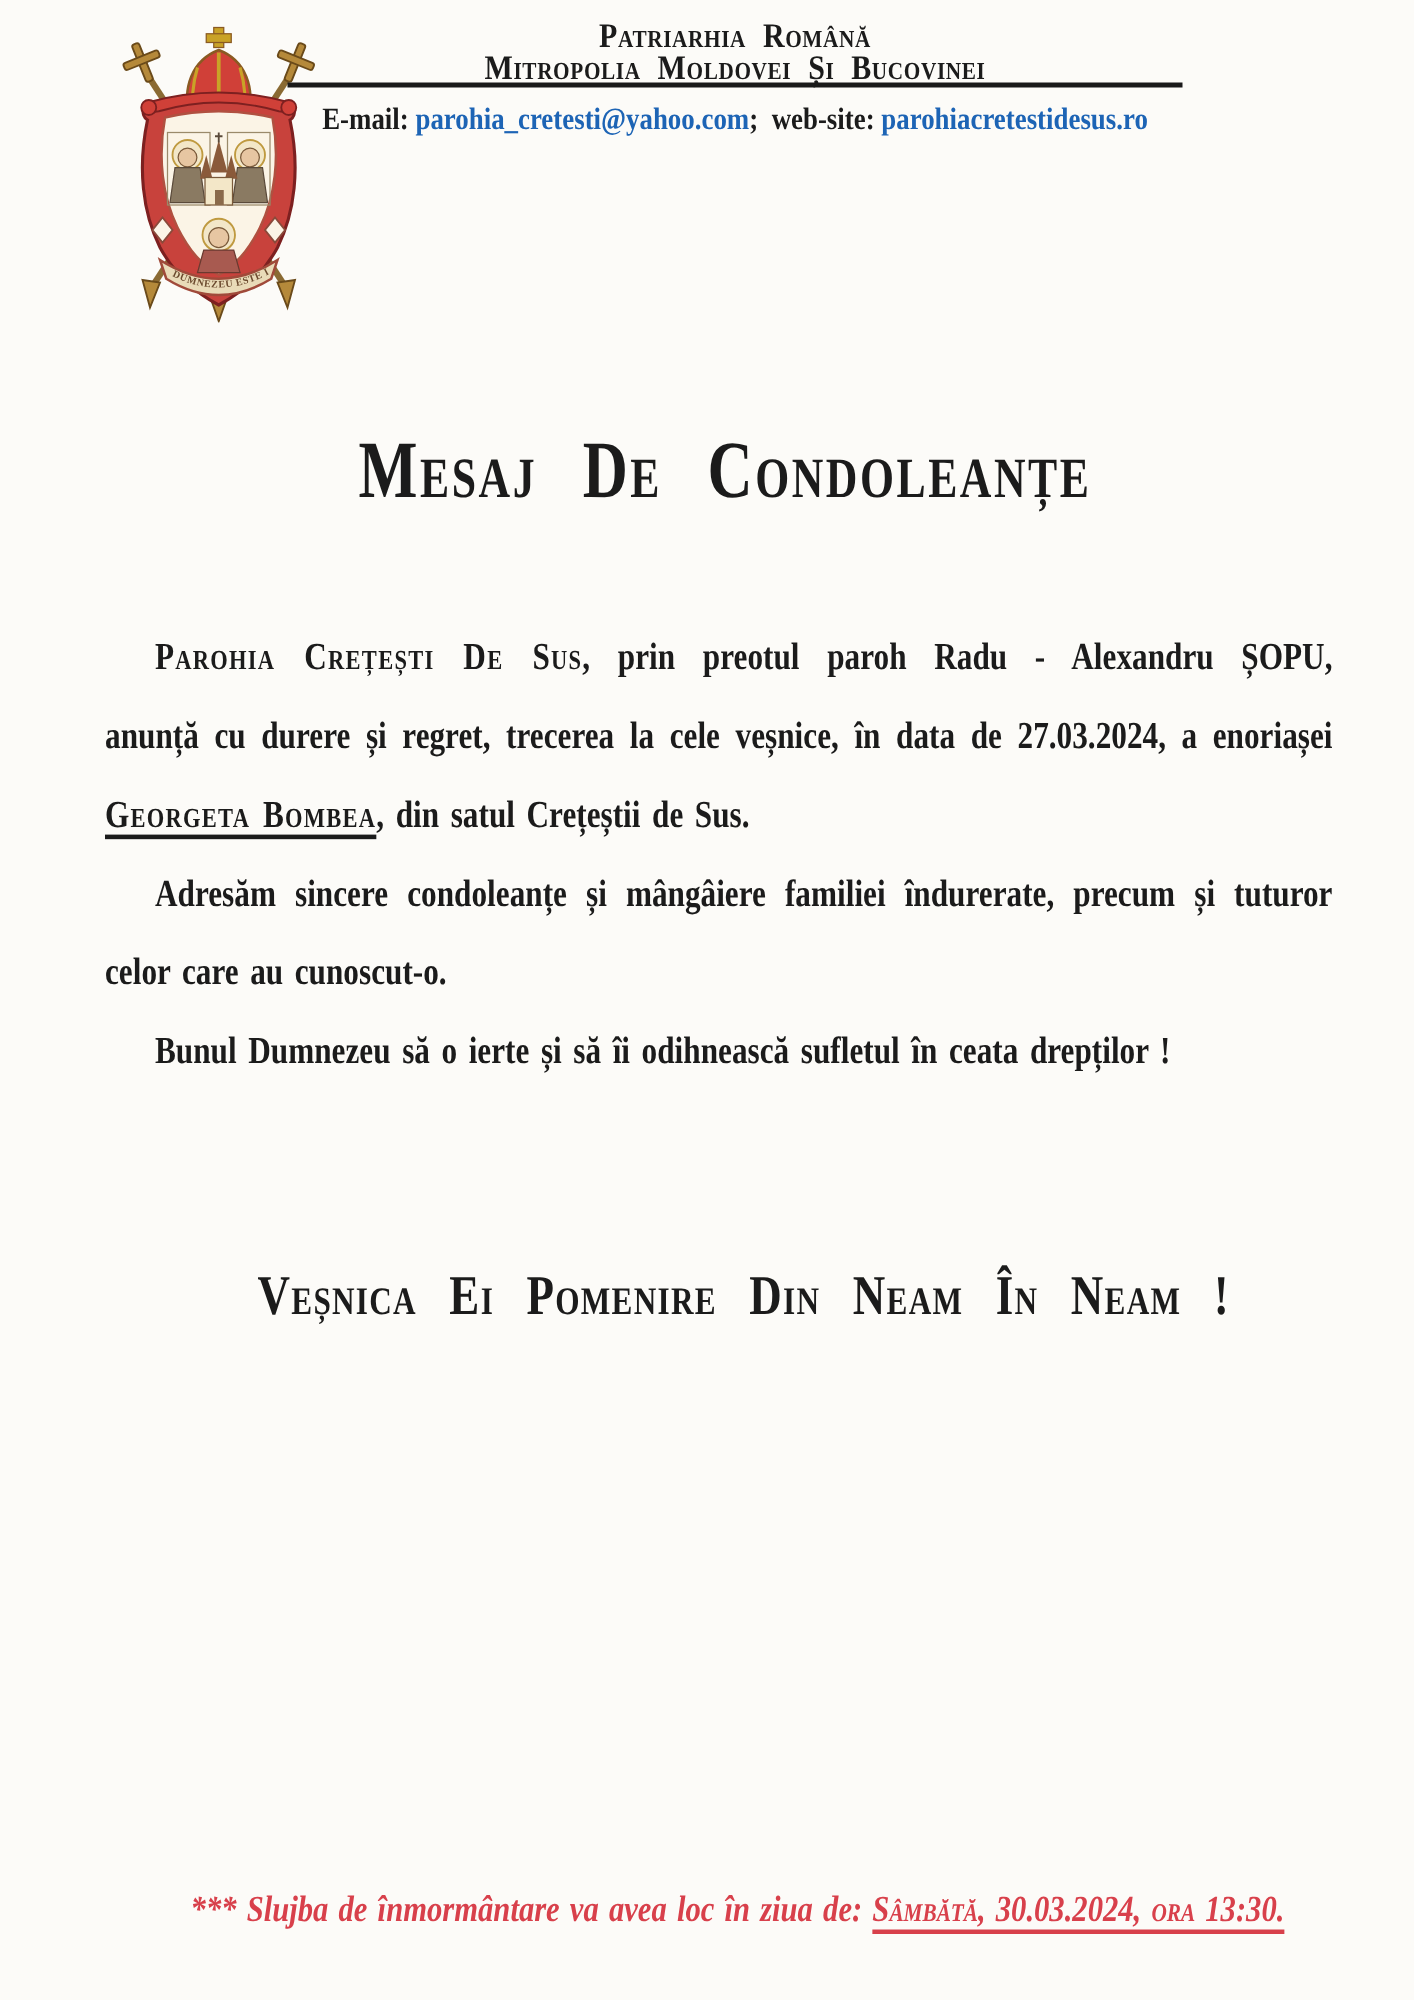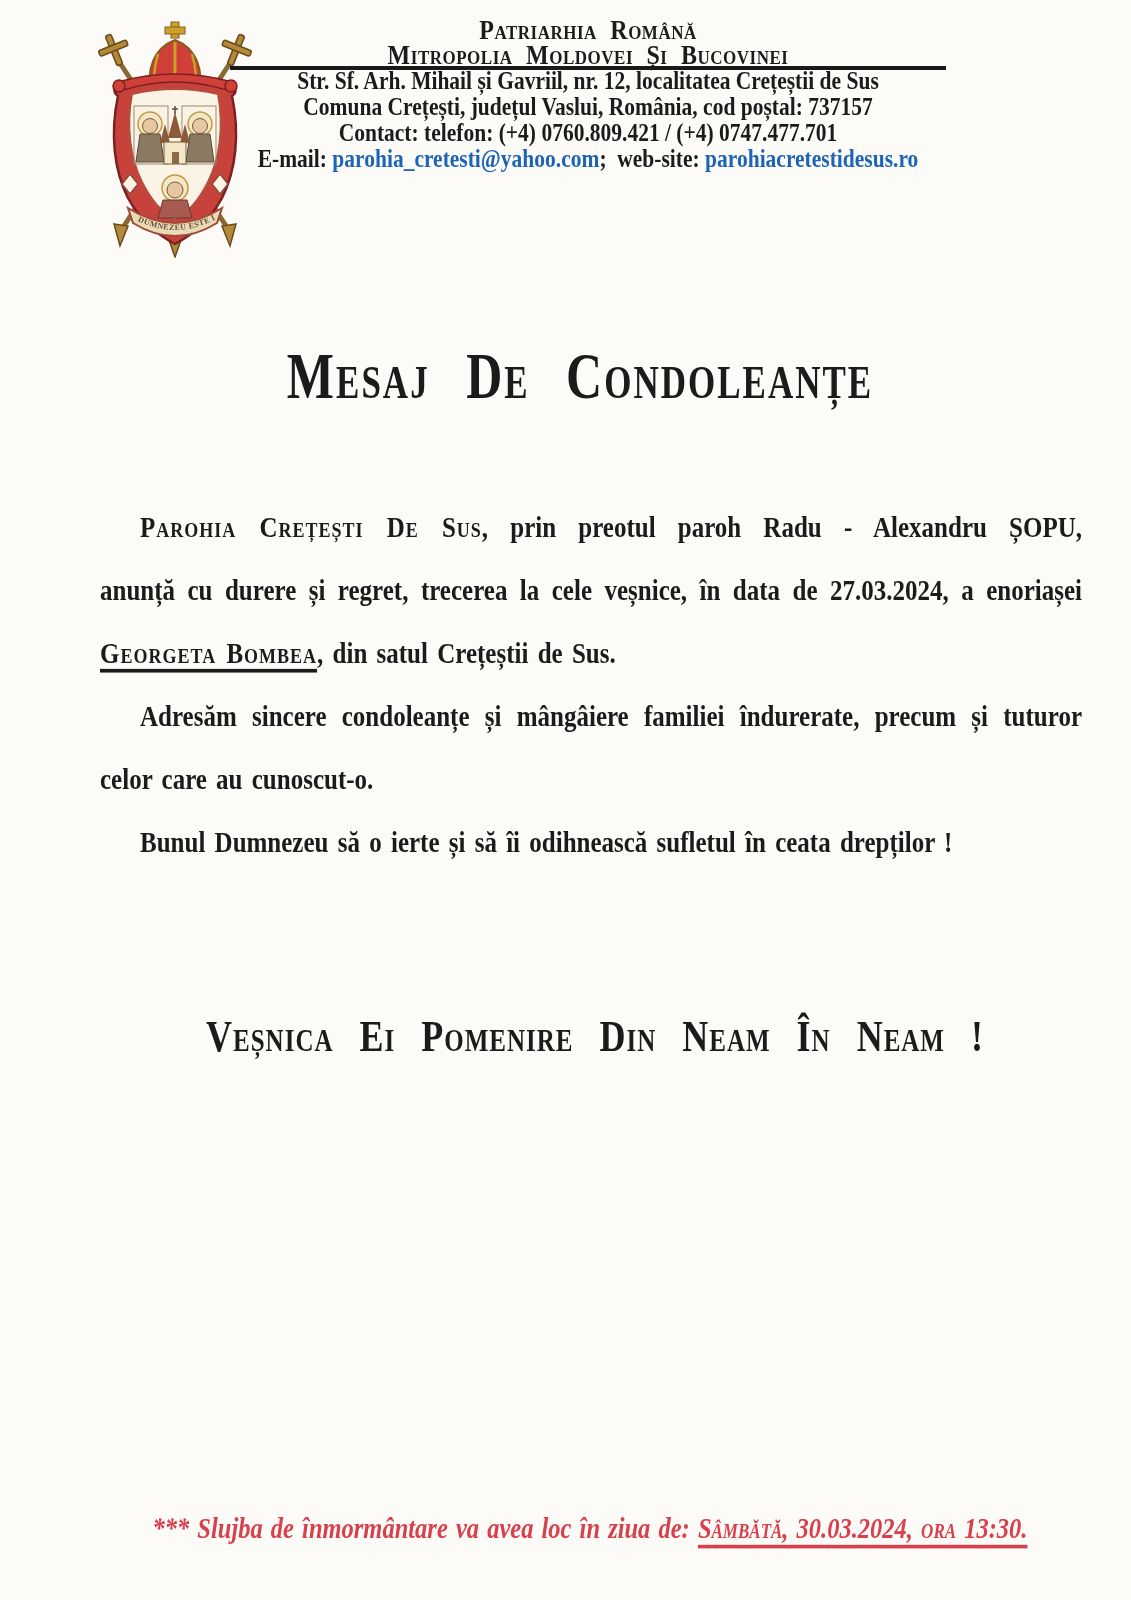--- a/index.html
+++ b/index.html
@@ -8,33 +8,33 @@
   }
   *{margin:0;padding:0;box-sizing:border-box;}
   html,body{width:1131px;height:1600px;overflow:hidden;}
   body{background:var(--page-bg);font-family:"Liberation Serif",serif;color:var(--ink);}
   .page{position:relative;width:1131px;height:1600px;}
 
   
   .emblem{position:absolute;left:84px;top:12px;width:182px;height:246px;}
   .rule{position:absolute;left:230px;top:66px;width:716px;height:4px;background:var(--rule);}
   .letterhead{position:absolute;left:228px;top:16px;width:720px;text-align:center;font-weight:bold;}
-  .lh-group-institution{}
+  .lh-group-institution{margin-bottom:14px;}
   .lh-black{font-size:24px;line-height:25px;font-variant:small-caps;word-spacing:7px;letter-spacing:.5px;transform:scaleY(1.15);transform-origin:50% 0;}
   .lh-red{font-size:22.5px;line-height:26px;color:var(--red);font-variant:small-caps;word-spacing:6px;letter-spacing:.5px;transform:scaleY(1.15);transform-origin:50% 0;}
   .lh-addr{font-size:21.5px;line-height:26px;transform:scaleY(1.15);transform-origin:50% 0;}
   .email{white-space:pre-wrap;}
 
   
   .title{position:absolute;left:80px;top:330px;width:1000px;text-align:center;
          font-size:50px;line-height:70px;font-weight:bold;font-variant:small-caps;
          letter-spacing:2px;word-spacing:22px;transform:scaleY(1.3);transform-origin:50% 0;}
 
   
-  .body-text{position:absolute;left:100px;top:488px;width:982px;}
+  .body-text{position:absolute;left:84px;top:488px;width:982px;}
   .body-line{font-size:25px;line-height:63px;font-weight:bold;word-spacing:3px;
              transform:scaleY(1.22);transform-origin:0 0;}
   .body-line.indent{text-indent:40px;}
   .body-line.just{text-align:justify;text-align-last:justify;}
 
   .seg-n{}
   .seg-sc{font-variant:small-caps;letter-spacing:1px;}
   .seg-scu{font-variant:small-caps;letter-spacing:1px;text-decoration:underline;
            text-decoration-thickness:3px;text-underline-offset:5px;}
   .seg-i{font-style:italic;}
@@ -133,25 +133,20 @@
     </svg>
   </div>
 
   <div class="rule"></div>
 
   <div class="letterhead">
     <div class="lh-group-institution">
         <div class="lh-black">Patriarhia Română</div>
         <div class="lh-black">Mitropolia Moldovei Și Bucovinei</div>
       </div>
-    <div>
-        <div class="lh-addr">Str. Sf. Arh. Mihail și Gavriil, nr. 12, localitatea Crețeștii de Sus</div>
-        <div class="lh-addr">Comuna Crețești, județul Vaslui, România, cod poștal: 737157</div>
-        <div class="lh-addr">Contact: telefon: (+4) 0760.809.421  /  (+4) 0747.477.701</div>
-      </div>
     <div class="lh-addr email"><span class="seg-n col-ink">E-mail: </span><span class="seg-n col-blue">parohia_cretesti@yahoo.com</span><span class="seg-n col-ink">;  web-site: </span><span class="seg-n col-blue">parohiacretestidesus.ro</span></div>
   </div>
 
   <h1 class="title">Mesaj De Condoleanțe</h1>
 
   <div class="body-text">
       <div class="body-line indent just"><span class="seg-sc">Parohia Crețești De Sus</span><span class="seg-n">, prin preotul paroh Radu - Alexandru ȘOPU,</span></div>
       <div class="body-line just"><span class="seg-n">anunță cu durere și regret, trecerea la cele veșnice, în data de 27.03.2024, a enoriașei</span></div>
       <div class="body-line"><span class="seg-scu">Georgeta Bombea</span><span class="seg-n">, din satul Crețeștii de Sus.</span></div>
       <div class="body-line indent just"><span class="seg-n">Adresăm sincere condoleanțe și mângâiere familiei îndurerate, precum și tuturor</span></div>

